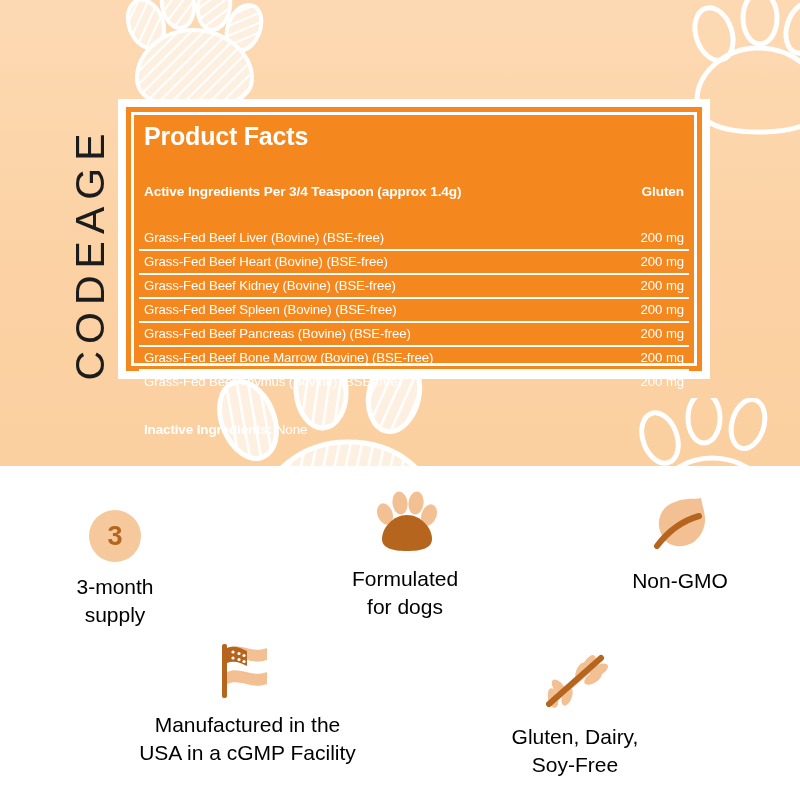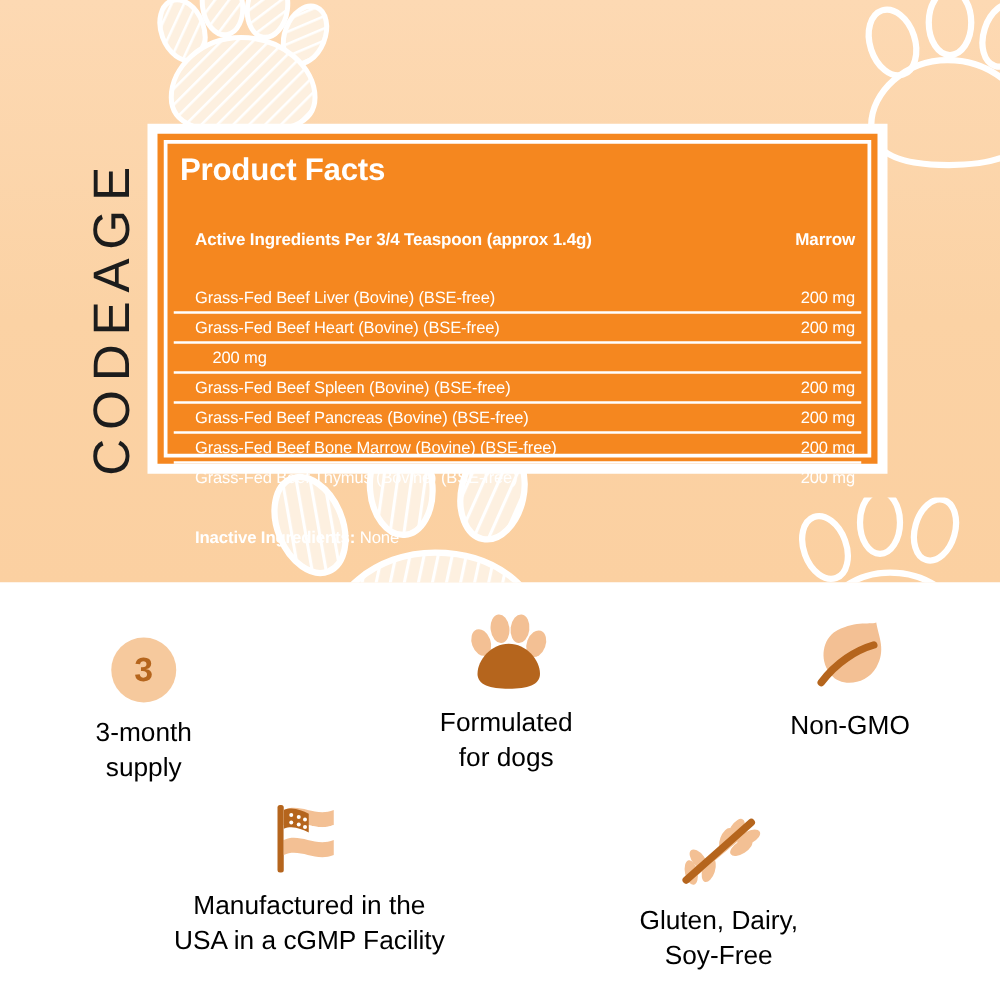--- a/index.html
+++ b/index.html
@@ -47,21 +47,20 @@
     color:#ffffff; font-size:25px; font-weight:bold;
     padding:7px 10px 6px 10px; letter-spacing:-.2px;
   }
   .rule{ height:3px; background:#ffffff; margin:0 5px; }
   .rule.thin{ height:2px; }
 
   .row{
     display:flex; align-items:center; justify-content:space-between;
     padding:3px 10px 4px 10px; color:#ffffff; font-size:13.2px;
     letter-spacing:-.1px;
-    margin-left:12px;
   }
   .row.head{ font-weight:600; font-size:13.6px; }
   .row .amt{ white-space:nowrap; padding-left:14px; }
   .row.foot{ font-size:13.4px; padding-top:5px; padding-bottom:20px; }
   .row.foot b{ font-weight:bold; }
 
   
   .badges{
     position:absolute; left:0; top:466px; width:800px; height:334px;
     background:#ffffff;
@@ -144,36 +143,37 @@
 
   <div class="facts-outer">
     <div class="facts-border">
       <div class="facts-inner">
 
         <div class="facts-title">Product Facts</div>
         <div class="rule"></div>
 
         <div class="row head">
           <span>Active Ingredients Per 3/4 Teaspoon (approx 1.4g)</span>
-          <span class="amt">Marrow</span>
+          <span class="amt">Gluten</span>
         </div>
         <div class="rule"></div>
 
         <div id="ingredient-rows">
             <div class="row">
               <span>Grass-Fed Beef Liver (Bovine) (BSE-free)</span>
               <span class="amt">200 mg</span>
             </div>
             <div class="rule thin"></div>
             <div class="row">
               <span>Grass-Fed Beef Heart (Bovine) (BSE-free)</span>
               <span class="amt">200 mg</span>
             </div>
             <div class="rule thin"></div>
             <div class="row">
+              <span>Grass-Fed Beef Kidney (Bovine) (BSE-free)</span>
               <span class="amt">200 mg</span>
             </div>
             <div class="rule thin"></div>
             <div class="row">
               <span>Grass-Fed Beef Spleen (Bovine) (BSE-free)</span>
               <span class="amt">200 mg</span>
             </div>
             <div class="rule thin"></div>
             <div class="row">
               <span>Grass-Fed Beef Pancreas (Bovine) (BSE-free)</span>

